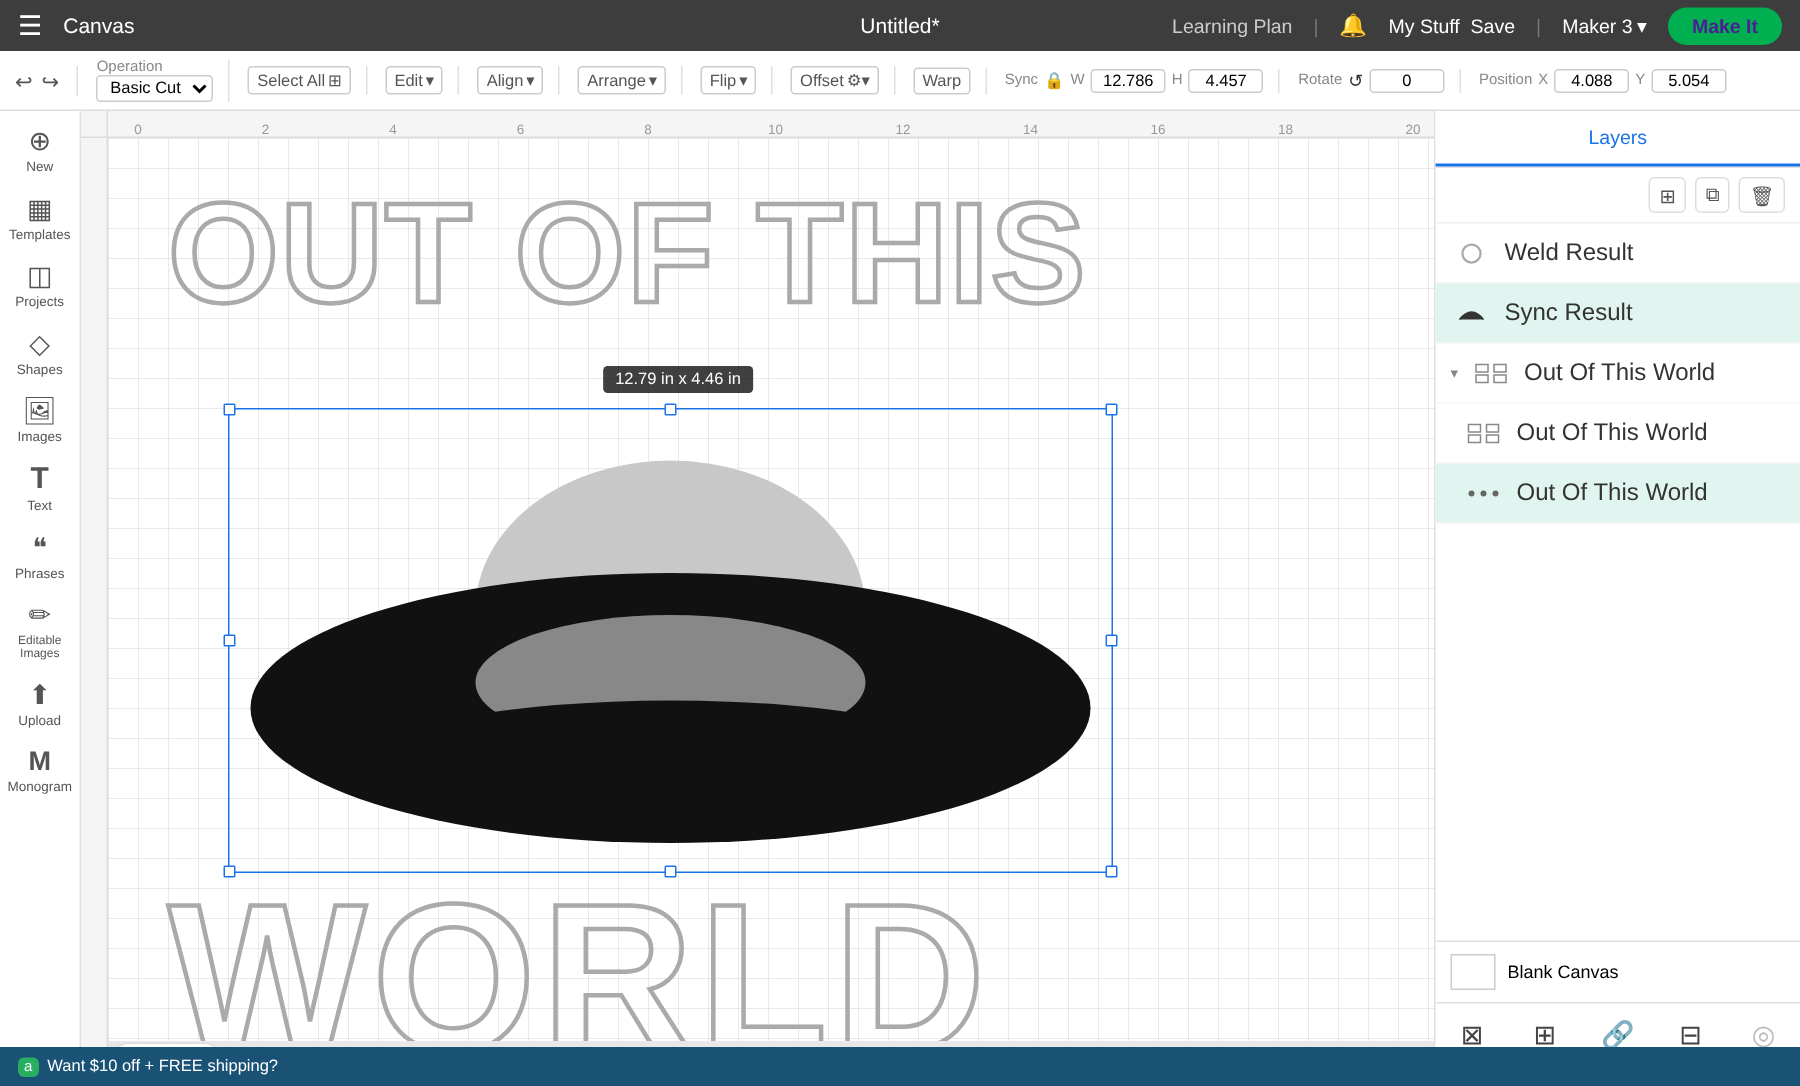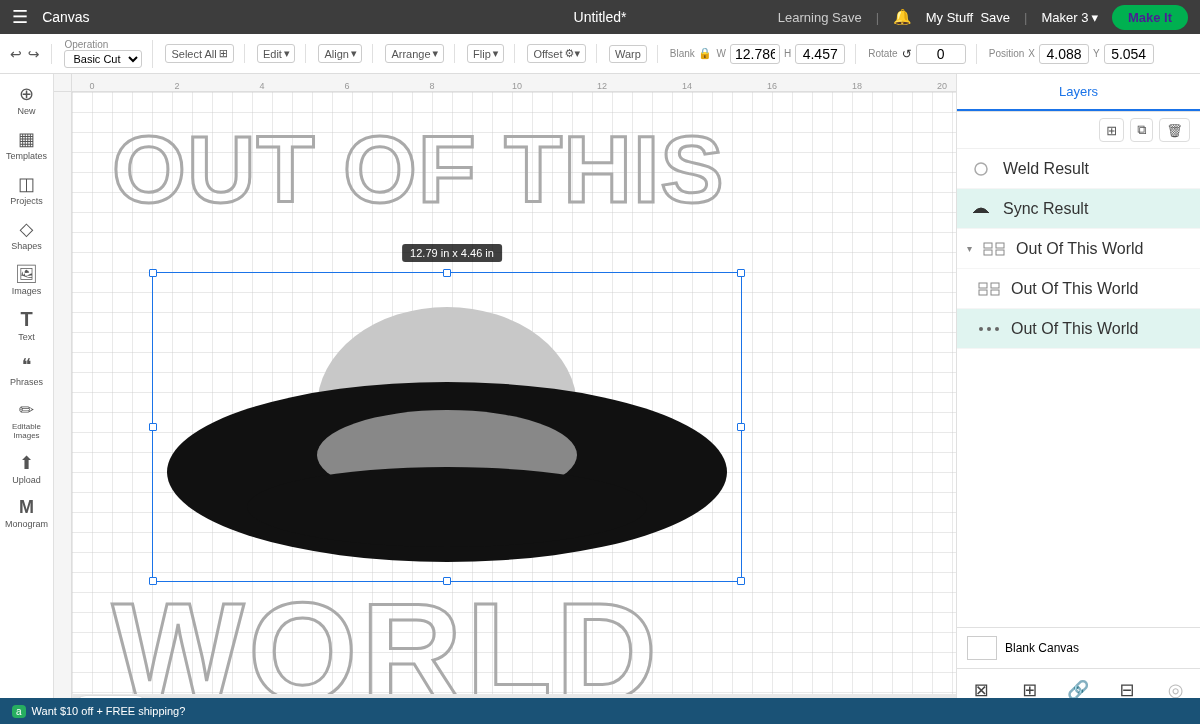--- a/index.html
+++ b/index.html
@@ -42,21 +42,21 @@
       background: none; border: 1px solid #ccc; border-radius: 3px;
       padding: 2px 5px; cursor: pointer; font-size: 11px; color: #555;
       display: flex; align-items: center; gap: 2px;
     }
     .icon-btn {
       background: none; border: none; cursor: pointer; font-size: 14px; color: #555; padding: 2px;
     }
     .undo-redo { display: flex; gap: 2px; }
     input.tb-input {
       width: 50px; border: 1px solid #ccc; border-radius: 3px;
-      padding: 1px 4px; font-size: 14px; text-align: center;
+      padding: 1px 4px; font-size: 11px; text-align: center;
     }
 
     
     #main { display: flex; height: calc(724px - 34px - 40px); }
 
     
     #left-sidebar {
       width: 54px; background: #fff; border-right: 1px solid #e0e0e0;
       display: flex; flex-direction: column; align-items: center;
       padding: 4px 0; gap: 2px; overflow: hidden;
@@ -232,21 +232,21 @@
     .ruler-tick { position: absolute; bottom: 0; font-size: 9px; color: #999; transform: translateX(-50%); }
   </style>
 </head>
 <body>
 
 <div id="top-nav">
   <span class="hamburger">☰</span>
   <span class="canvas-label">Canvas</span>
   <span class="title">Untitled*</span>
   <div class="right-actions">
-    <span class="learning-plan">Learning Save</span>
+    <span class="learning-plan">Learning Plan</span>
     <span class="sep">|</span>
     <span class="bell">🔔</span>
     <span class="mystuff-save">
       <span>My Stuff</span>&nbsp;&nbsp;<span>Save</span>
     </span>
     <span class="sep">|</span>
     <span class="maker">
       <span>Maker 3</span>
       <span>▾</span>
     </span>
@@ -302,21 +302,21 @@
       <span>Offset</span> 
         <span>⚙▾</span>
     </button>
   </div>
   <div class="toolbar-group">
     <button class="toolbar-btn">
       <span>Warp</span>
     </button>
   </div>
   <div class="toolbar-group">
-    <span class="toolbar-label">Blank</span>
+    <span class="toolbar-label">Sync</span>
     <span style="font-size:11px">🔒</span>
     <span style="font-size:10px;color:#888">W</span>
     <input class="tb-input" value="12.786" style="">
     <span style="font-size:10px;color:#888">H</span>
     <input class="tb-input" value="4.457" style="">
   </div>
   <div class="toolbar-group">
     <span class="toolbar-label">Rotate</span>
     <span style="font-size:12px">↺</span>
     <input class="tb-input" value="0" style="">

